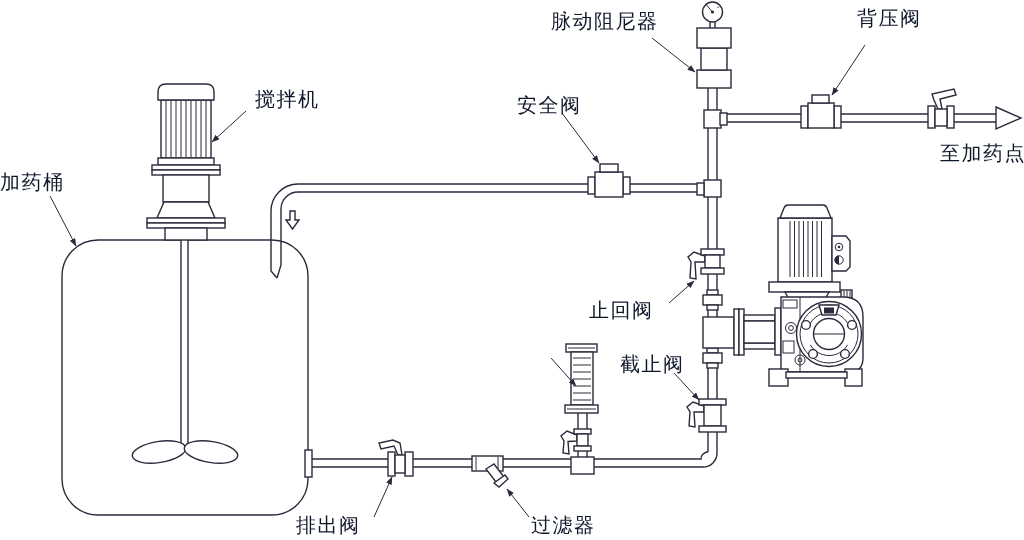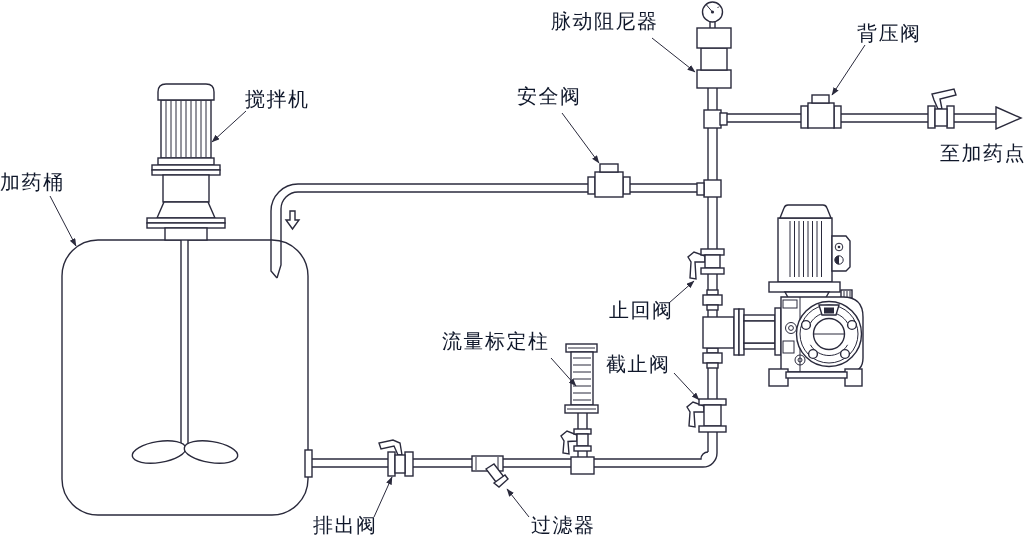--- a/index.html
+++ b/index.html
@@ -1,30 +1,30 @@
 <!DOCTYPE html>
 <html><head>
 <meta charset="utf-8">
 <style>
   html,body{margin:0;padding:0;background:#fff;}
   #stage{position:relative;width:1024px;height:540px;background:#fff;overflow:hidden;
          font-family:"Liberation Serif","DejaVu Serif",serif;}
   #draw{position:absolute;left:0;top:0;}
   .lbl{position:absolute;font-size:20px;line-height:22px;color:#0f172a;
        letter-spacing:1.5px;white-space:nowrap;font-family:Liberation Mono, monospace;}
-  .lbl-mixer{left:245px;top:90px}
+  .lbl-mixer{left:255px;top:90px}
   .lbl-tank{left:0;top:173px}
-  .lbl-safety{left:517px;top:87px}
+  .lbl-safety{left:517px;top:96px}
   .lbl-dampener{left:551px;top:12px}
-  .lbl-backpressure{left:857px;top:24px}
+  .lbl-backpressure{left:857px;top:9px}
   .lbl-dosingpoint{left:940px;top:144px}
-  .lbl-check{left:609px;top:301px}
-  .lbl-stop{left:606px;top:355px}
+  .lbl-check{left:589px;top:301px}
+  .lbl-stop{left:620px;top:355px}
   .lbl-column{left:442px;top:332px}
-  .lbl-discharge{left:313px;top:516px}
+  .lbl-discharge{left:296px;top:516px}
   .lbl-filter{left:531px;top:516px}
   .wh{fill:#fff;stroke:#2a2a3c;stroke-width:1.4}
   .ln{fill:none;stroke:#2a2a3c;stroke-width:1.4}
   .tn{fill:none;stroke:#2a2a3c;stroke-width:1}
   .dk{fill:#2a2a3c;stroke:none}
   .ldr{stroke:#2a2a3c;stroke-width:1;fill:none;marker-end:url(#ah)}
 </style>
 </head>
 <body>
 
@@ -282,16 +282,15 @@
 </svg>
 
   <div class="lbl lbl-mixer">搅拌机</div>
   <div class="lbl lbl-tank">加药桶</div>
   <div class="lbl lbl-safety">安全阀</div>
   <div class="lbl lbl-dampener">脉动阻尼器</div>
   <div class="lbl lbl-backpressure">背压阀</div>
   <div class="lbl lbl-dosingpoint">至加药点</div>
   <div class="lbl lbl-check">止回阀</div>
   <div class="lbl lbl-stop">截止阀</div>
-  <div class="lbl lbl-column">流量标定柱</div>
   <div class="lbl lbl-discharge">排出阀</div>
   <div class="lbl lbl-filter">过滤器</div>
 </div>
 
 </body></html>

